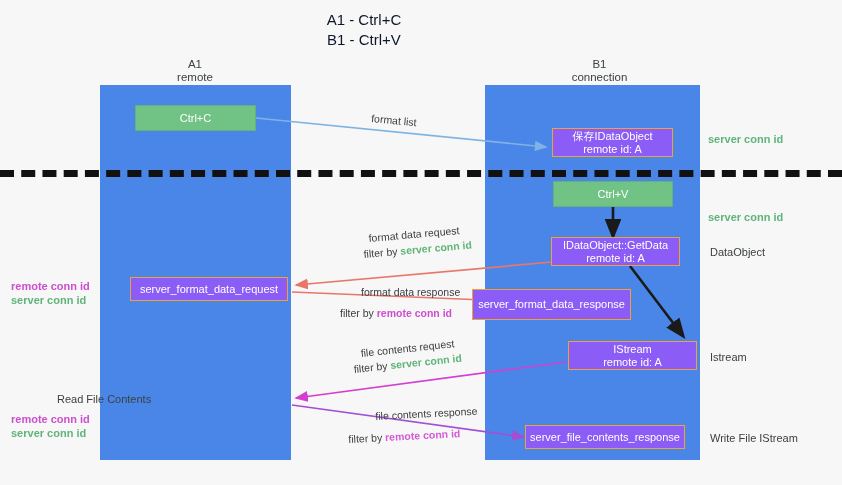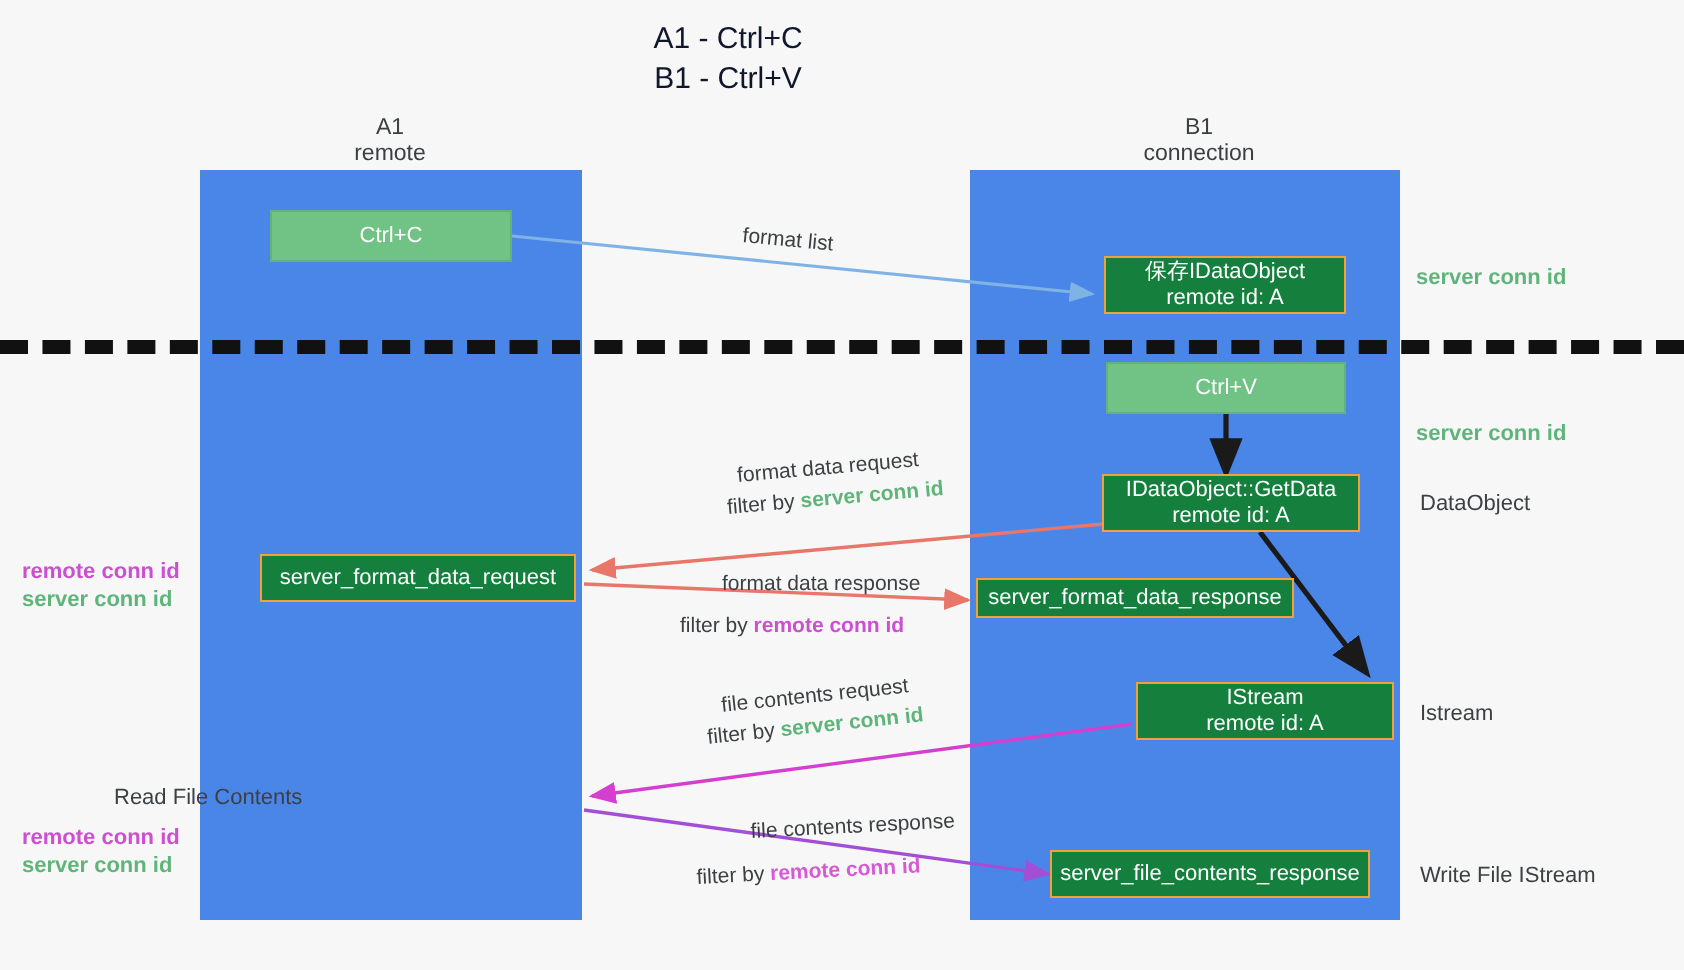--- a/index.html
+++ b/index.html
@@ -27,21 +27,21 @@
   
   .box{
     box-sizing:border-box;
     display:flex;flex-direction:column;
     align-items:center;justify-content:center;
     color:#ffffff;font-size:11px;line-height:13px;
     text-align:center;
     border:1px solid rgba(0,0,0,.12);
   }
   .box.green{background:#6aa84f;background:#71c285;border-color:#63b277;}
-  .box.orange{background:#15803d;border-color:#f0a238;}
+  .box.orange{background:#8b5cf6;border-color:#f0a238;}
   .box .l2{font-weight:normal;}
 
   
   .elabel{
     font-size:10.5px;color:#3c4043;line-height:14px;white-space:nowrap;
   }
   .elabel.rot{transform-origin:left top;}
   .green-t{color:#5fb47a;font-weight:bold;}
   .mag-t{color:#cc4fd0;font-weight:bold;}
   .mag-t2{color:#d45ad6;font-weight:bold;}
@@ -132,21 +132,21 @@
 
   <div class="abs box orange" style="left:551px;top:237px;width:129px;height:29px;">
     <div>IDataObject::GetData</div>
     <div class="l2">remote id: A</div>
   </div>
 
   <div class="abs box orange" style="left:130px;top:277px;width:158px;height:24px;">
     <div>server_format_data_request</div>
   </div>
 
-  <div class="abs box orange" style="left:488px;top:289px;width:159px;height:20px;">
+  <div class="abs box orange" style="left:472px;top:289px;width:159px;height:31px;">
     <div>server_format_data_response</div>
   </div>
 
   <div class="abs box orange" style="left:568px;top:341px;width:129px;height:29px;">
     <div>IStream</div>
     <div class="l2">remote id: A</div>
   </div>
 
 
   <div class="abs box orange" style="left:525px;top:425px;width:160px;height:24px;">

